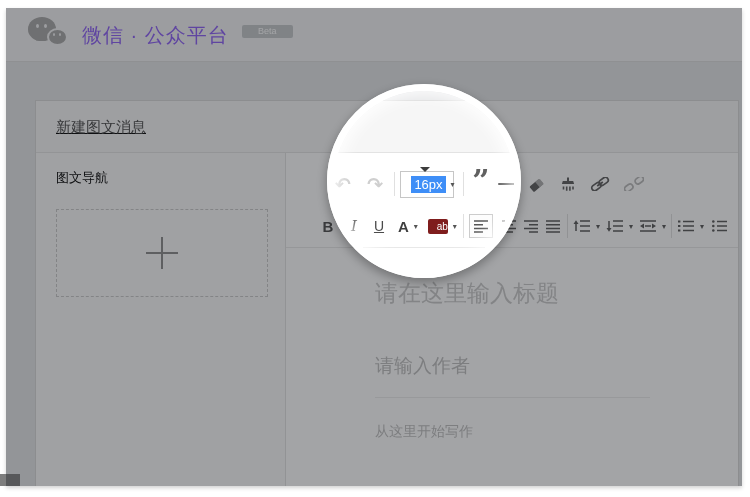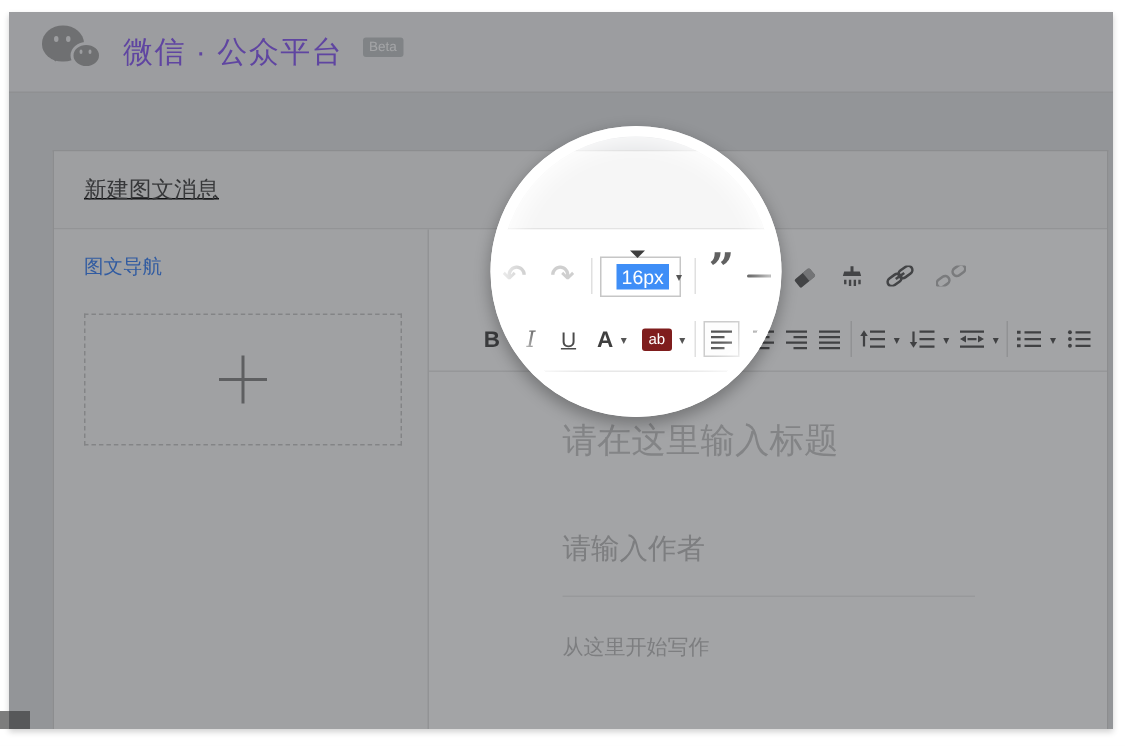--- a/index.html
+++ b/index.html
@@ -18,34 +18,34 @@
   .bub1 { position:absolute; left:0; top:2px; width:28px; height:24px;
     background:#a5a5a5; border-radius:50% 50% 48% 48%; }
   .bub1:after { content:""; position:absolute; left:4px; bottom:-5px;
     border:5px solid transparent; border-top-color:#a5a5a5; }
   .bub2 { position:absolute; left:19px; top:13px; width:21px; height:18px;
     background:#a5a5a5; border-radius:50%; border:2px solid #f3f3f4; }
   .eye { position:absolute; width:3px; height:4px; border-radius:50%; background:#f3f3f4; }
   .app-title { position:absolute; left:76px; top:0; line-height:54px;
     font-size:20px; color:#8b5cf6; letter-spacing:1px; }
   .beta { position:absolute; left:236px; top:17px; background:#c3c7c9; color:#fff;
-    font-size:9px; padding:1px 4px 2px; border-radius:2px; }
+    font-size:9px; padding:1px 16px 2px; border-radius:2px; }
 
   
   .page { position:absolute; left:0; top:55px; width:736px; height:423px; background:#e4e5e7; }
   .panel { position:absolute; left:29px; top:37px; width:704px; height:386px;
     background:#fbfbfb; border:1px solid #d8d8d8; border-bottom:none;text-decoration:underline; }
   .panel-hd { height:52px; line-height:52px; padding-left:20px; background:#f6f6f6;
     border-bottom:1px solid #e3e3e3; font-size:15px; color:#454545; }
   .panel-bd { position:absolute; left:0; top:52px; right:0; bottom:0; display:flex; }
 
   
   .sbar { width:250px; background:#fafafa; border-right:1px solid #e2e2e2;
     padding:16px 0 0 20px; }
-  .nav-label { font-size:13px; color:#3b82f6; margin-bottom:22px; }
+  .nav-label { font-size:13px; color:#000000; margin-bottom:22px; }
   .cover-card { width:212px; border:2px solid #44b549; background:#fff; padding:5px; cursor:pointer; }
   .cover-img { height:100px; background:#dadada; display:flex; align-items:center;
     justify-content:center; font-size:14px; color:#f0f0f0; }
   .cover-bar { height:24px; line-height:24px; background:#4b4b4b; color:#dcdcdc;
     font-size:12px; padding-left:10px; }
   .add-box { width:212px; height:88px; border:1px dashed #c9c9c9; margin-top:7px;
     position:relative; cursor:pointer; }
   .plus { position:absolute; left:50%; top:50%; width:32px; height:32px;
     transform:translate(-50%,-50%); }
   .plus:before { content:""; position:absolute; left:0; top:15px; width:32px; height:2px; background:#888; }
@@ -64,21 +64,21 @@
   .caret { font-size:8px; color:#555; margin-left:5px; }
   .quote { font-family:"DejaVu Serif","Liberation Serif",serif; font-weight:bold;
     font-size:30px; color:#616161; line-height:10px; height:16px; }
   .dash { width:18px; height:2px; background:#5f5f5f; border-radius:1px; }
   .b-lbl { font-size:15px; font-weight:bold; color:#4a4a4a; }
   .i-lbl { font-family:"DejaVu Serif","Liberation Serif",serif; font-style:italic;
     font-size:15px; color:#4a4a4a; }
   .u-lbl { font-size:14px; color:#4a4a4a; text-decoration:underline; }
   .a-lbl { font-size:15px; font-weight:bold; color:#3f3f3f; }
   .ab-box { width:20px; height:15px; background:#7f1d1d; border-radius:2px; color:#fff;
-    font-size:10px; line-height:15px; text-align:center; }
+    font-size:10px; line-height:15px; text-align:right; }
   .align-active { width:24px; height:24px; border:1px solid #ccc; background:#fdfdfd;
     display:flex; align-items:center; justify-content:center; }
 
   .content { padding:30px 88px 0 89px; }
   .title-ph { font-size:23px; color:#c8c8c8; }
   .author-ph { font-size:19px; color:#bdbdbd; margin-top:44px; }
   .divider { border-top:1px solid #ededed; margin-top:18px; }
   .body-ph { font-size:14px; color:#bdbdbd; margin-top:25px; }
 
   

